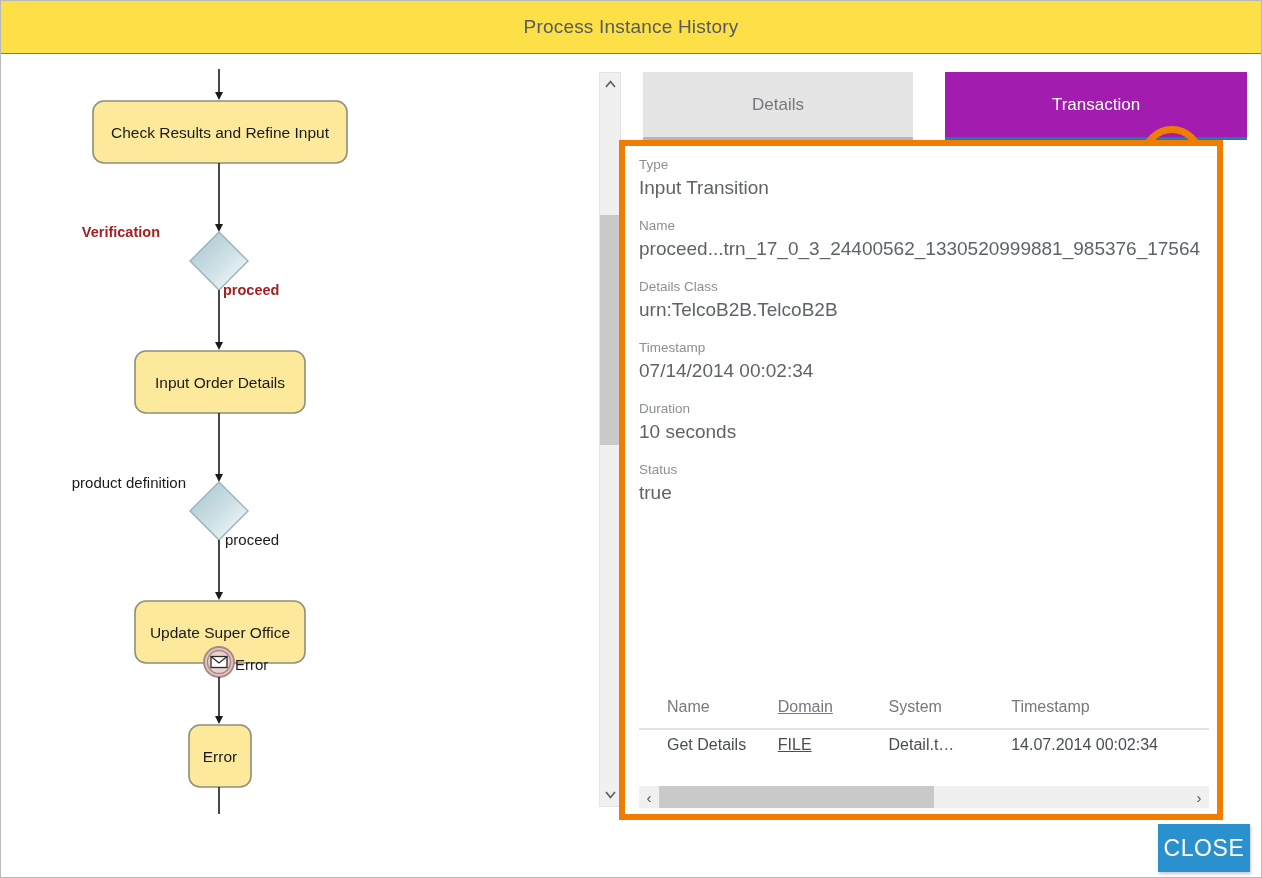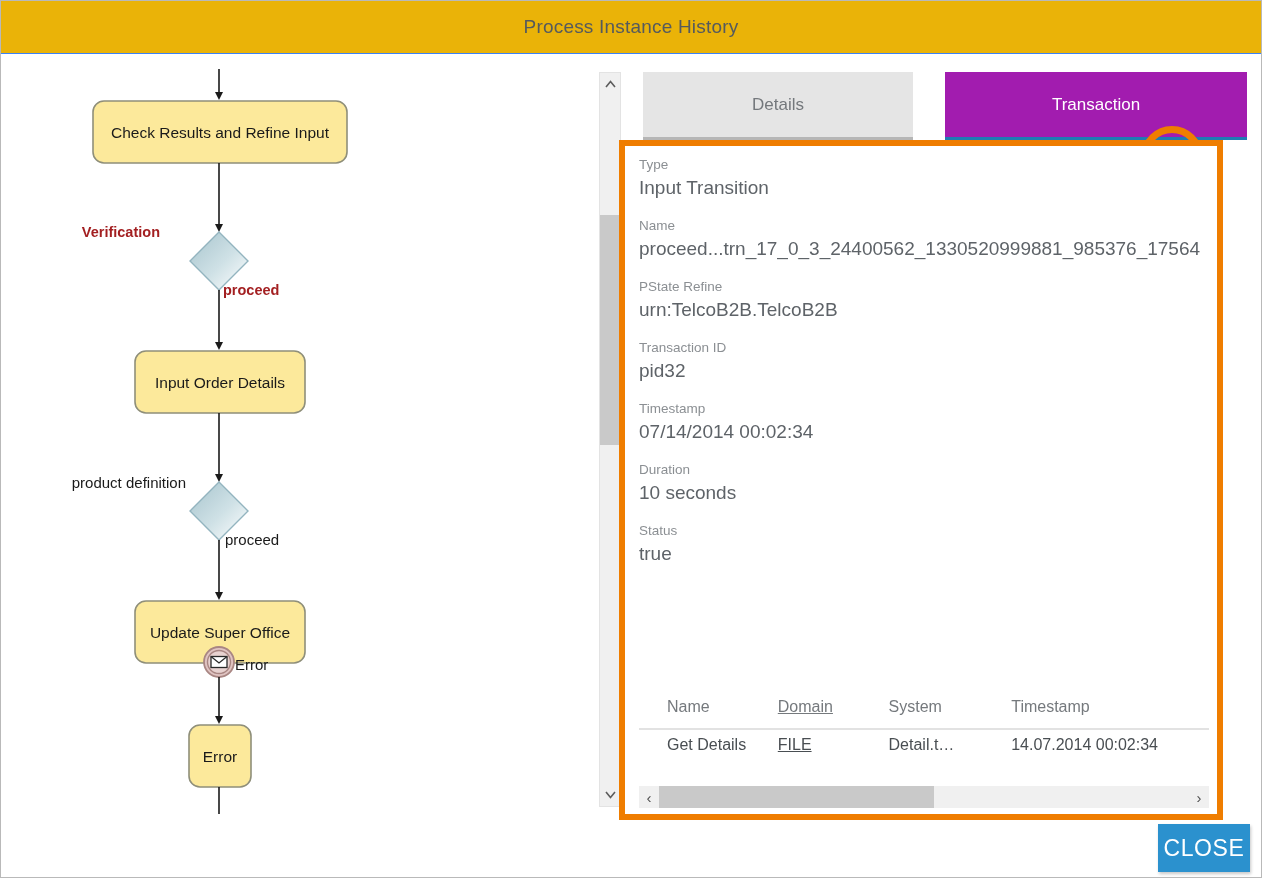--- a/index.html
+++ b/index.html
@@ -17,21 +17,21 @@
   #dialog {
     position: absolute;
     left: 0; top: 0;
     width: 1262px; height: 878px;
     box-sizing: border-box;
     border: 1px solid #b9b9b9;
     background: #ffffff;
   }
   #dialog-title-bar {
     height: 52px;
-    background: #eab308;
+    background: #fde047;
     border-bottom: 6px solid #3b82f6;
     display: flex;
     align-items: center;
     justify-content: center;
   }
   #dialog-title {
     font-size: 19px;
     color: #555a5e;
     letter-spacing: .2px;
   }
@@ -316,28 +316,24 @@
           <div class="field-label">Type</div>
           <div class="field-value">Input Transition</div>
         </div>
 
         <div class="field">
           <div class="field-label">Name</div>
           <div class="field-value">proceed...trn_17_0_3_24400562_1330520999881_985376_17564</div>
         </div>
 
         <div class="field">
-          <div class="field-label">PState Refine</div>
+          <div class="field-label">Details Class</div>
           <div class="field-value">urn:TelcoB2B.TelcoB2B</div>
         </div>
 
-        <div class="field">
-          <div class="field-label">Transaction ID</div>
-          <div class="field-value">pid32</div>
-        </div>
 
         <div class="field">
           <div class="field-label">Timestamp</div>
           <div class="field-value">07/14/2014 00:02:34</div>
         </div>
 
         <div class="field">
           <div class="field-label">Duration</div>
           <div class="field-value">10 seconds</div>
         </div>

